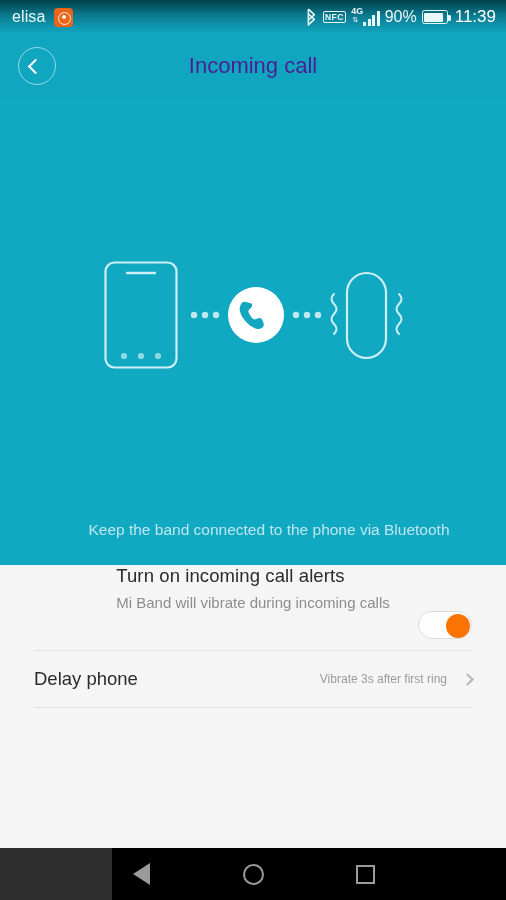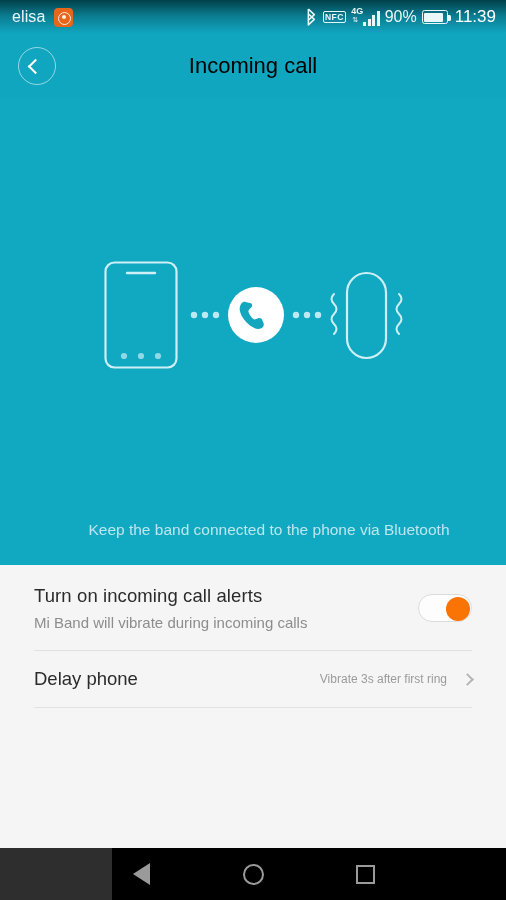--- a/index.html
+++ b/index.html
@@ -72,21 +72,21 @@
   .back-btn {
     width:38px; height:38px; border-radius:50%;
     border:1.5px solid rgba(255,255,255,.55);
     margin-left:18px; display:flex; align-items:center; justify-content:center;
     cursor:pointer; flex:none;
   }
   .chev-left { width:11px; height:11px; border-left:2px solid #fff; border-bottom:2px solid #fff;
     transform:rotate(45deg); margin-left:-3px; }
   .appbar-title {
     position:absolute; left:0; width:506px; text-align:center;
-    font-size:22px; color:#000000; font-weight:400; pointer-events:none;
+    font-size:22px; color:#4c1d95; font-weight:400; pointer-events:none;
   }
 
   
   .hero {
     position:absolute; top:98px; left:0; width:506px; height:467px;
     background:#11a8c2;
   }
   .hero-art {
     position:absolute; top:152px; left:0; width:506px; height:130px;
   }
@@ -96,21 +96,21 @@
   }
 
   
   .panel {
     position:absolute; top:565px; left:0; width:506px; height:283px;
     background:#f5f5f5;
   }
   .row {
     position:relative; padding:0 34px; display:flex; align-items:center;
   }
-  .row-toggle { height:85px; }
+  .row-toggle { height:85px;flex-direction:column; }
   .row-texts { display:flex; flex-direction:column; gap:7px; }
   .row-title { font-size:18.5px; color:#2b2b2b; letter-spacing:.1px; }
   .row-sub { font-size:15px; color:#8d8d8d; }
   .switch {
     margin-left:auto; width:54px; height:28px; border-radius:14px;
     background:#fdfdfd; border:1px solid #dcdcdc; position:relative;
     cursor:pointer; flex:none;
   }
   .switch .knob {
     position:absolute; top:2px; left:27px; width:24px; height:24px;

